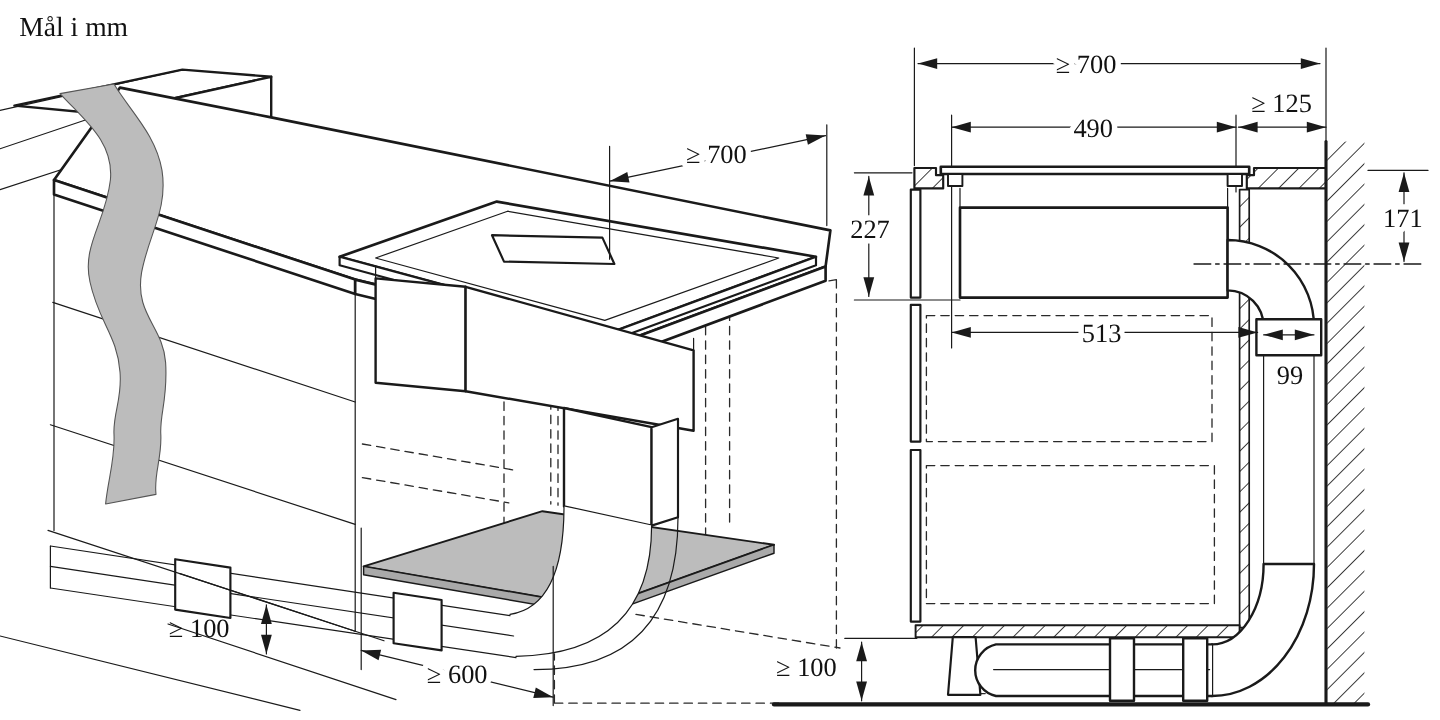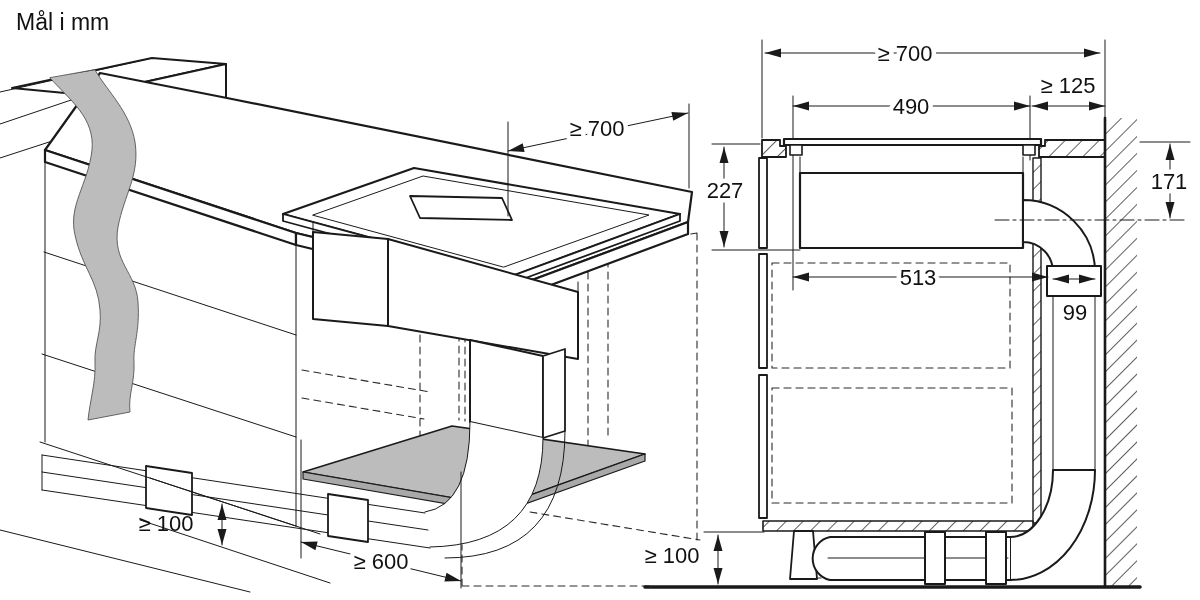--- a/index.html
+++ b/index.html
@@ -1,17 +1,17 @@
 <!DOCTYPE html>
 <html><head>
 <meta charset="utf-8">
 <style>
   html,body{margin:0;padding:0;background:#fff;}
   .page{position:relative;width:1200px;height:600px;background:#fff;overflow:hidden;
-        font-family:Liberation Sans, sans-serif;}
+        font-family:Liberation Serif, serif;}
   svg{display:block;}
   text.dim{font-size:22px;fill:#111;}
   text.halo{paint-order:stroke fill;stroke:#ffffff;stroke-width:9px;stroke-linejoin:round;}
   text.title{font-size:23px;fill:#111;}
   .ln{stroke:#1a1a1a;fill:none;}
   .w{fill:#ffffff;stroke:#1a1a1a;}
   .thin{stroke:#1a1a1a;stroke-width:1;fill:none;}
   .dash{stroke:#2a2a2a;stroke-width:1.1;fill:none;stroke-dasharray:7 5;}
 </style>
 </head>

